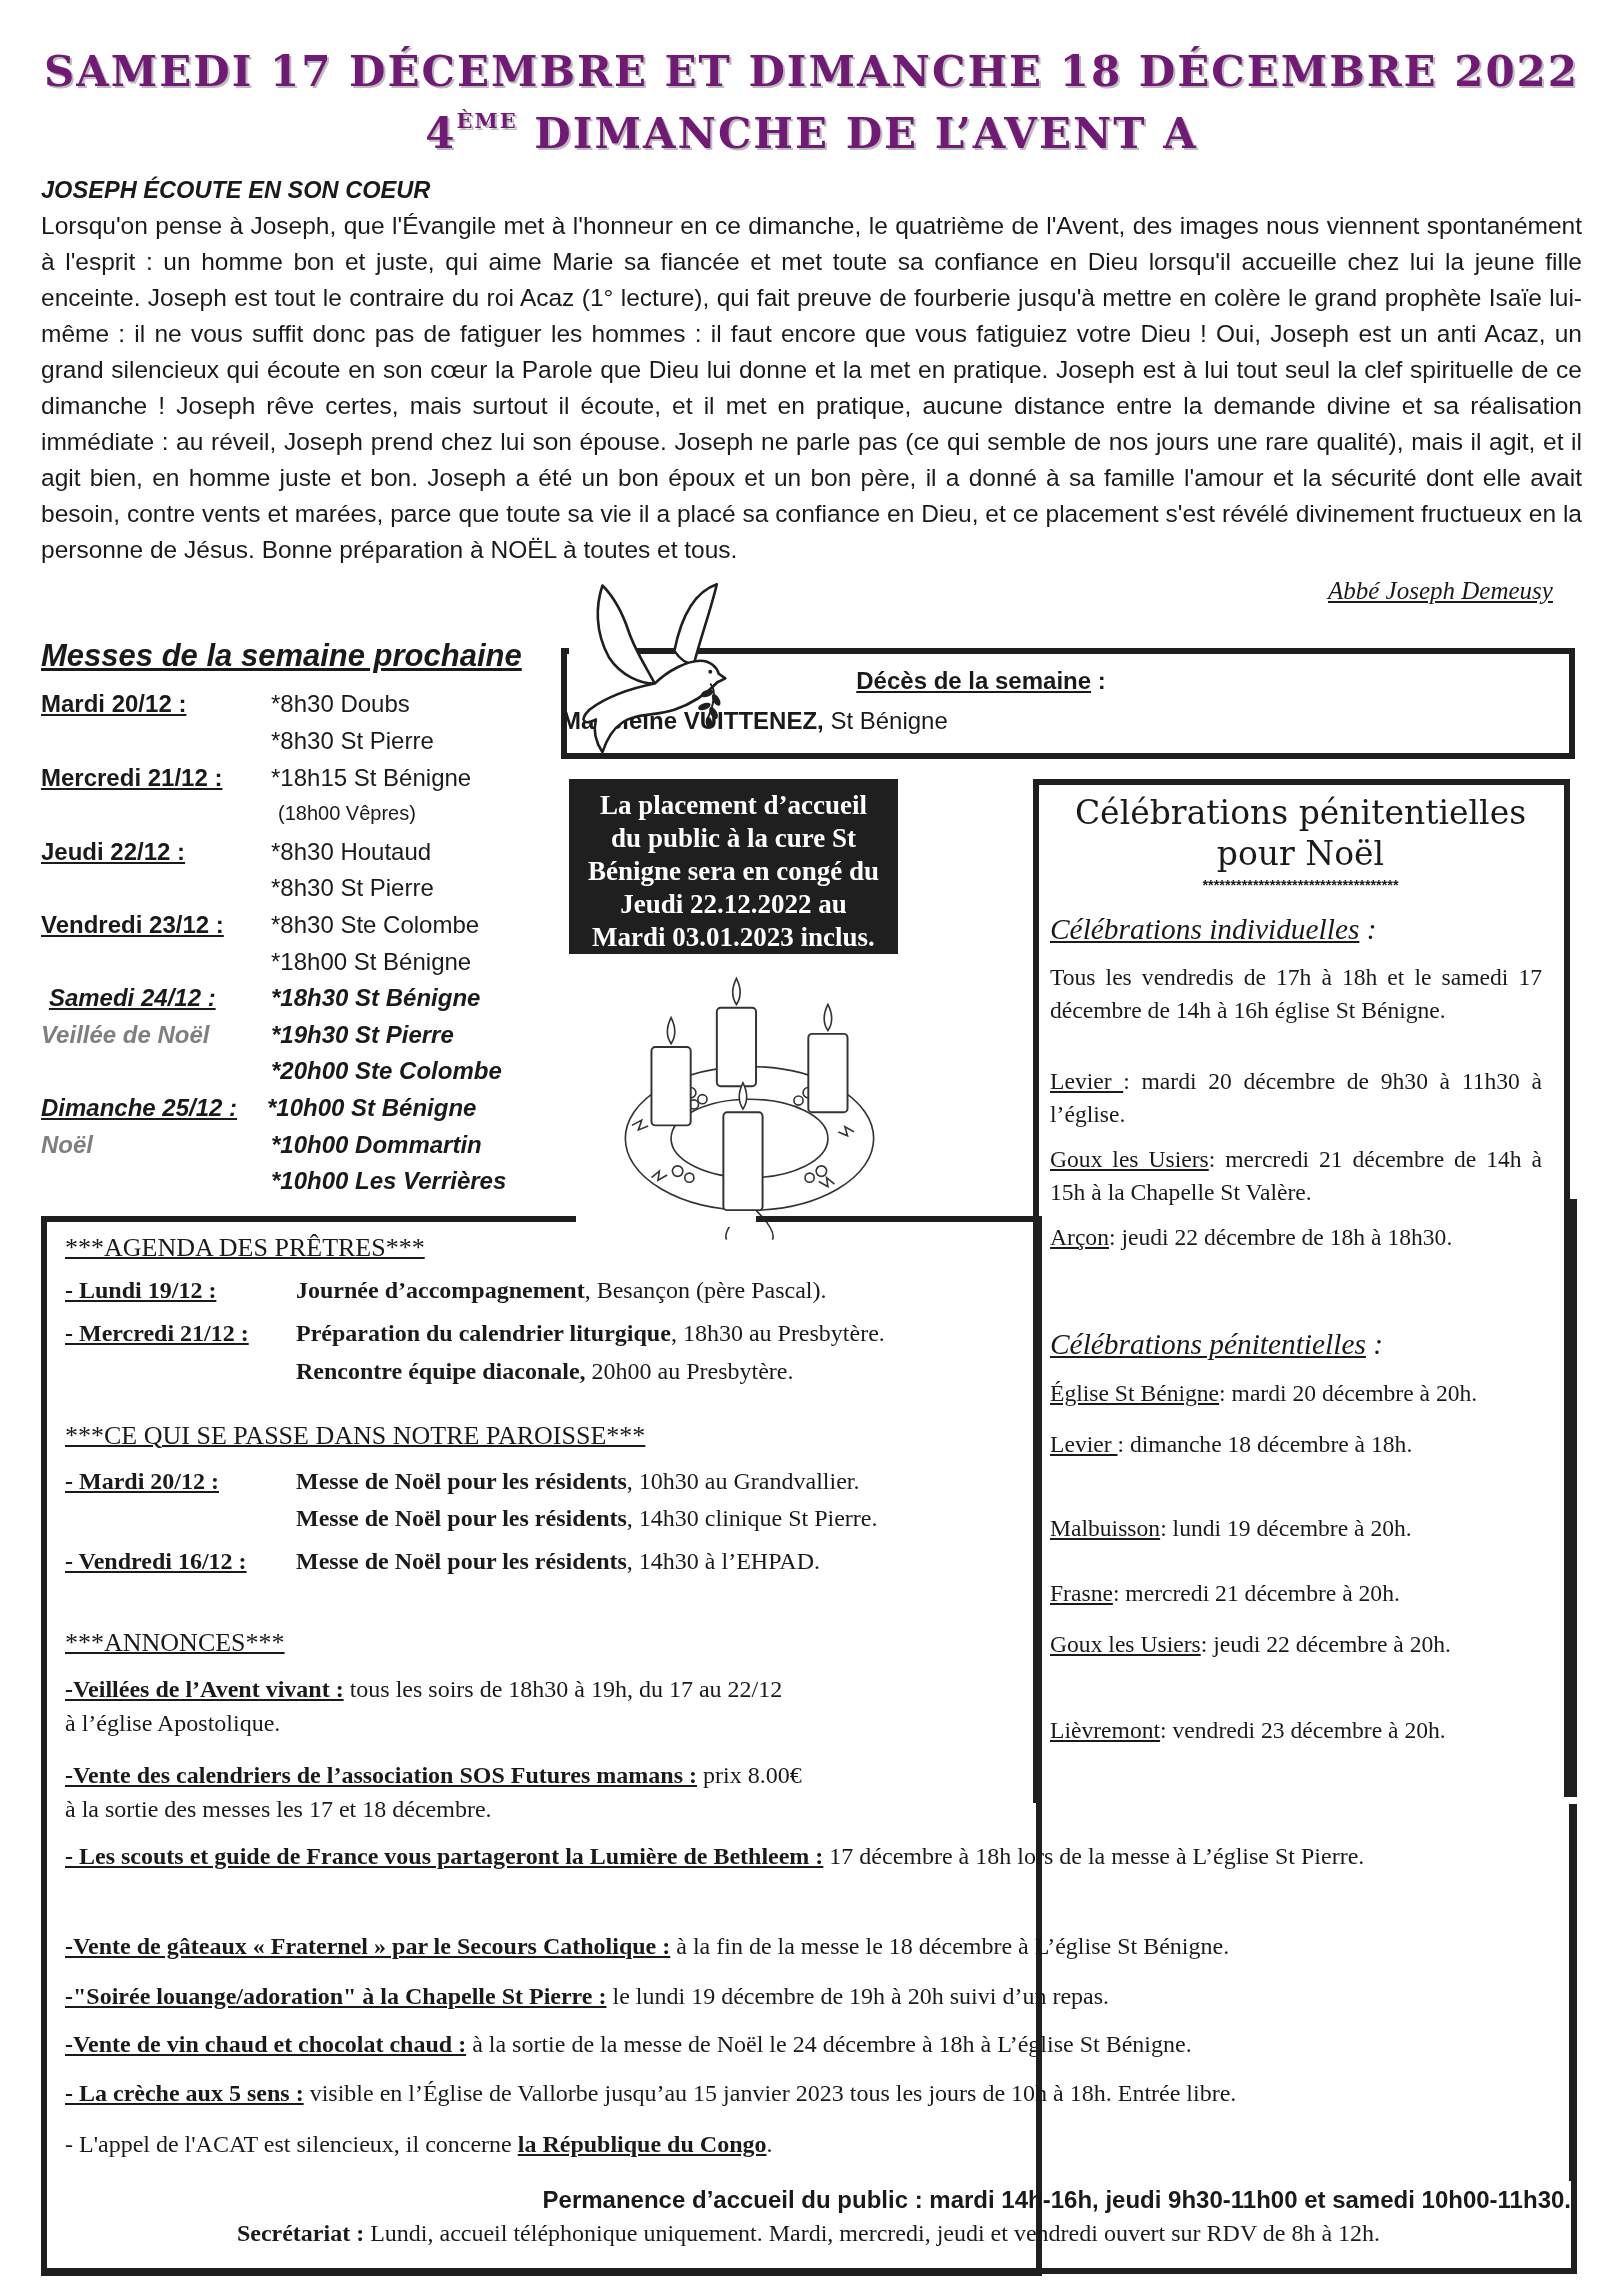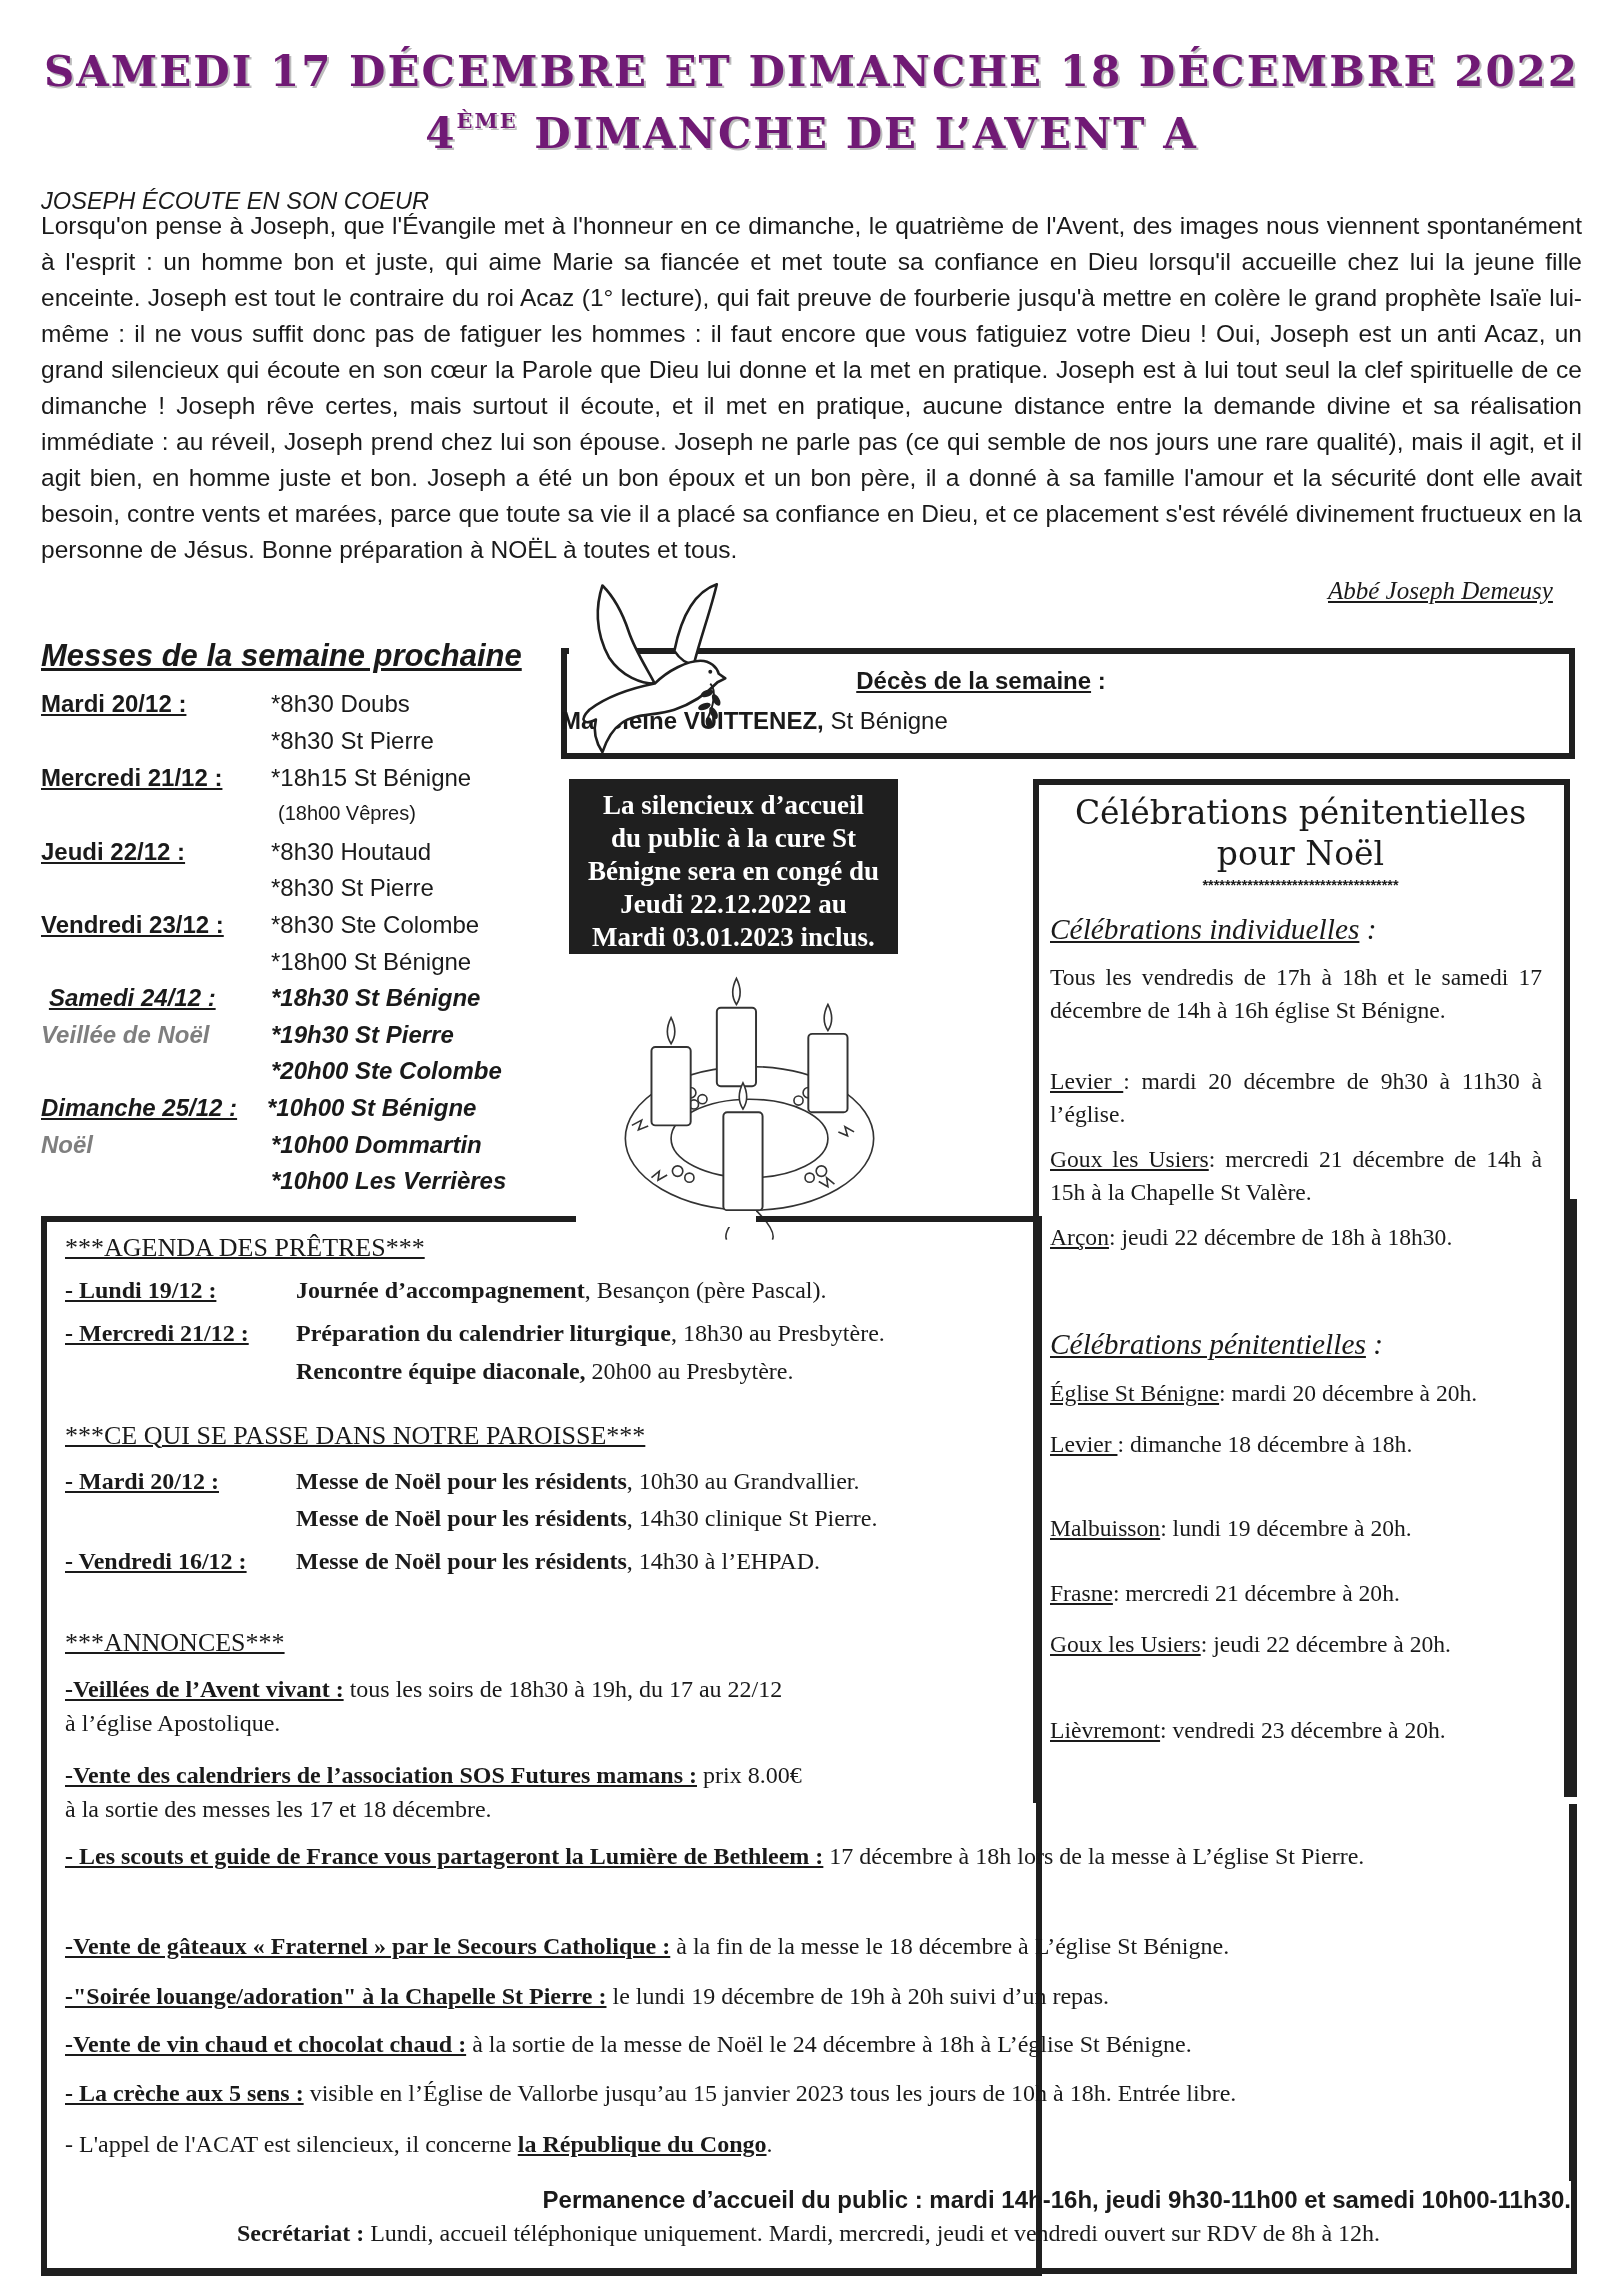--- a/index.html
+++ b/index.html
@@ -6,21 +6,21 @@
   body { width: 1623px; height: 2295px; position: relative; overflow: hidden; color: #1a1a1a; }
   .abs { position: absolute; }
 
   
   .hdr-title { left: 0; width: 1623px; text-align: center; font-family: "DejaVu Serif", serif; font-weight: bold; letter-spacing: 2px; text-transform: uppercase; color: #701a75; text-shadow: 2px 2px 0 #bdbdbd; }
   #title1 { top: 47px; font-size: 42px; }
   #title2 { top: 108px; font-size: 42px; }
   #title2 sup { font-size: 21px; vertical-align: 19.6px; }
 
   
-  #edit-heading { left: 41px; top: 188px; font-family: "Liberation Sans", sans-serif; font-weight: normal; font-style: italic; font-size: 23.6px; }
+  #edit-heading { left: 41px; top: 177px; font-family: "Liberation Sans", sans-serif; font-weight: bold; font-style: italic; font-size: 23.6px; }
   #edit-body { left: 41px; top: 208px; width: 1541px; font-family: "Liberation Sans", sans-serif; font-size: 24.5px; line-height: 36px; text-align: justify; }
   #signature { left: 1328px; top: 577px; font-family: "Liberation Serif", serif; font-style: italic; font-size: 25px; text-decoration: underline; }
 
   
   #dove { left: 576px; top: 579px; width: 164px; height: 183px; }
 
   
   #masses-title { left: 41px; top: 638px; font-family: "Liberation Sans", sans-serif; font-weight: bold; font-style: italic; font-size: 31px; text-decoration: underline; text-decoration-thickness: 2.6px; }
   .mass-row { position: absolute; left: 41px; width: 523px; height: 37px; font-family: "Liberation Sans", sans-serif; font-size: 24px; }
   .mass-row .day { position: absolute; left: 0; font-weight: bold; text-decoration: underline; }
@@ -146,21 +146,21 @@
     <ellipse cx="200" cy="175" rx="10" ry="5" transform="rotate(-20 200 175)"></ellipse>
     <ellipse cx="214" cy="185" rx="10" ry="5" transform="rotate(60 214 185)"></ellipse>
     <ellipse cx="196" cy="195" rx="10" ry="5" transform="rotate(-20 196 195)"></ellipse>
     <ellipse cx="210" cy="205" rx="10" ry="5" transform="rotate(60 210 205)"></ellipse>
     <ellipse cx="203" cy="220" rx="9" ry="5" transform="rotate(80 203 220)"></ellipse>
   </g>
   <circle cx="205" cy="142" r="3" fill="#1f1f1f"></circle>
 </svg>
 
 <div class="abs" id="notice">
-  <div>La silencieux d’accueil</div>
+  <div>La placement d’accueil</div>
   <div>du public à la cure St</div>
   <div>Bénigne sera en congé du</div>
   <div>Jeudi 22.12.2022 au</div>
   <div>Mardi 03.01.2023 inclus.</div>
 </div>
 
 <svg class="abs" id="wreath" viewBox="0 0 420 430">
   <g fill="none" stroke="#333" stroke-width="2.5">
     <ellipse cx="210" cy="270" rx="190" ry="110"></ellipse>
     <ellipse cx="210" cy="270" rx="120" ry="60"></ellipse>

